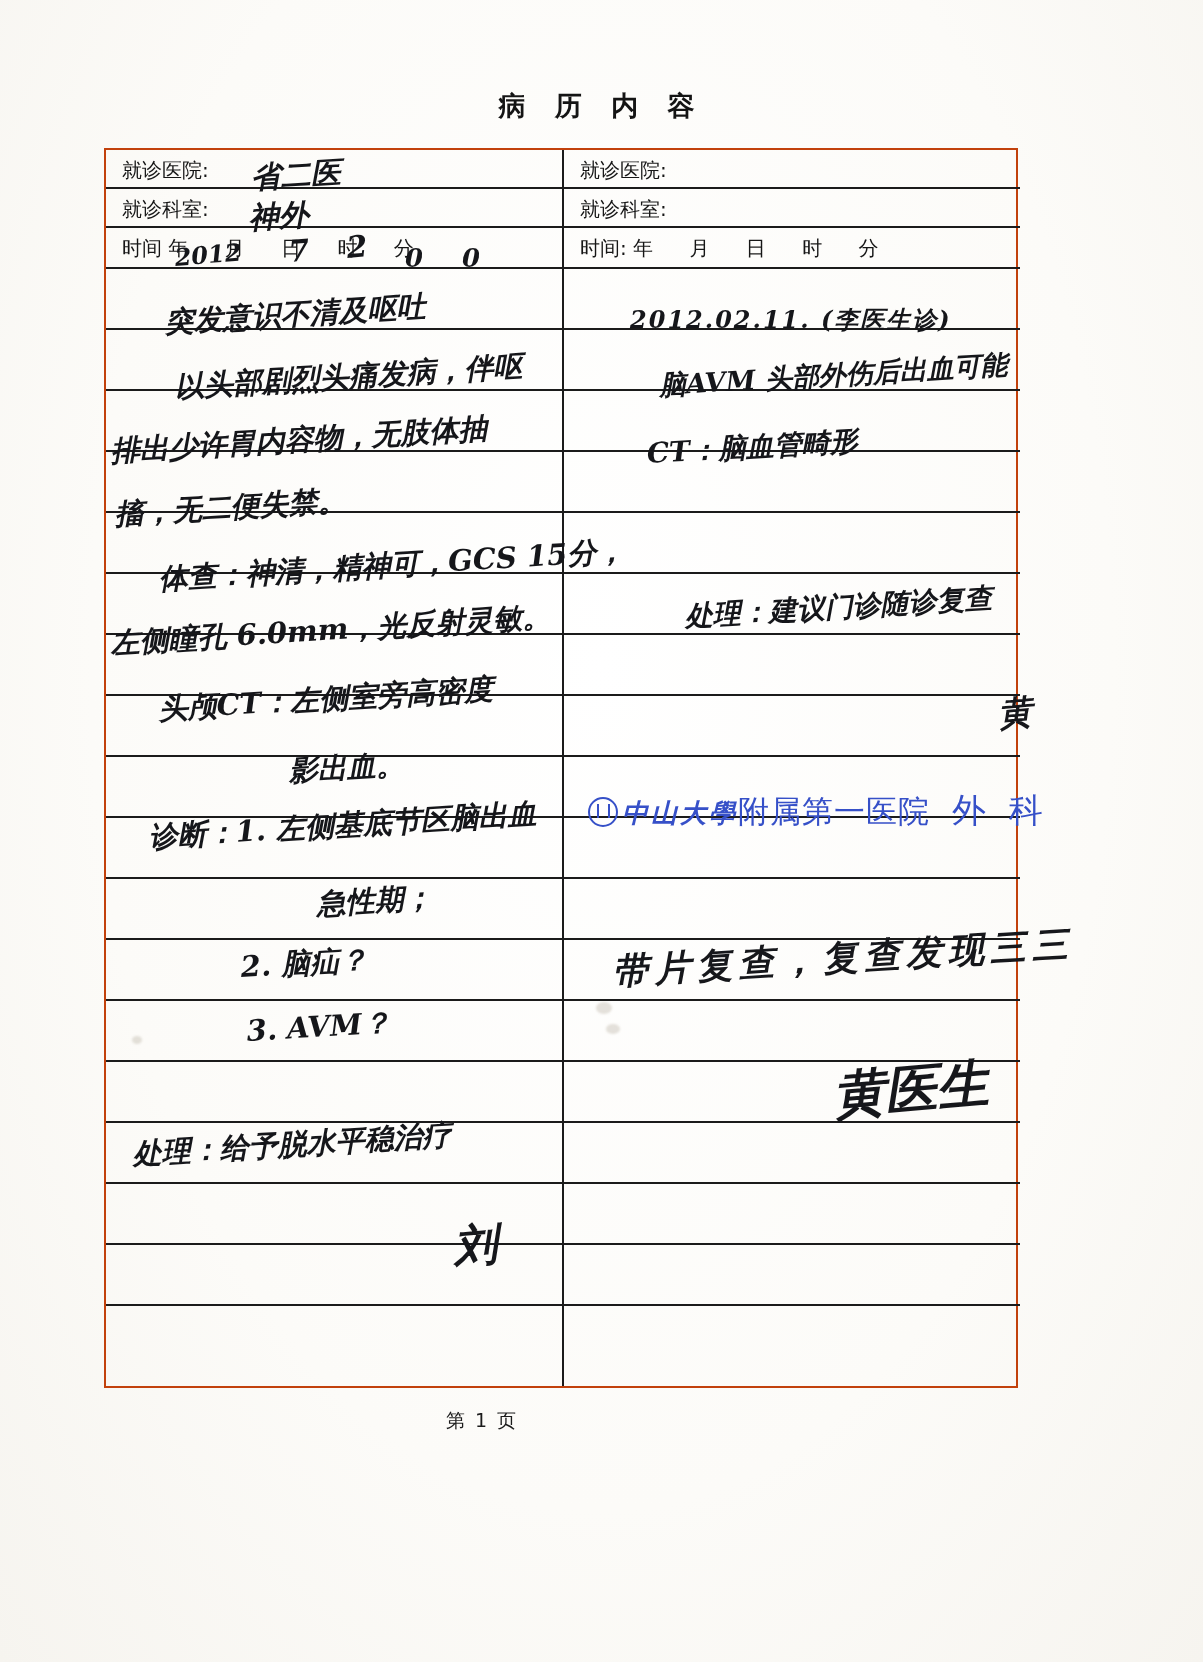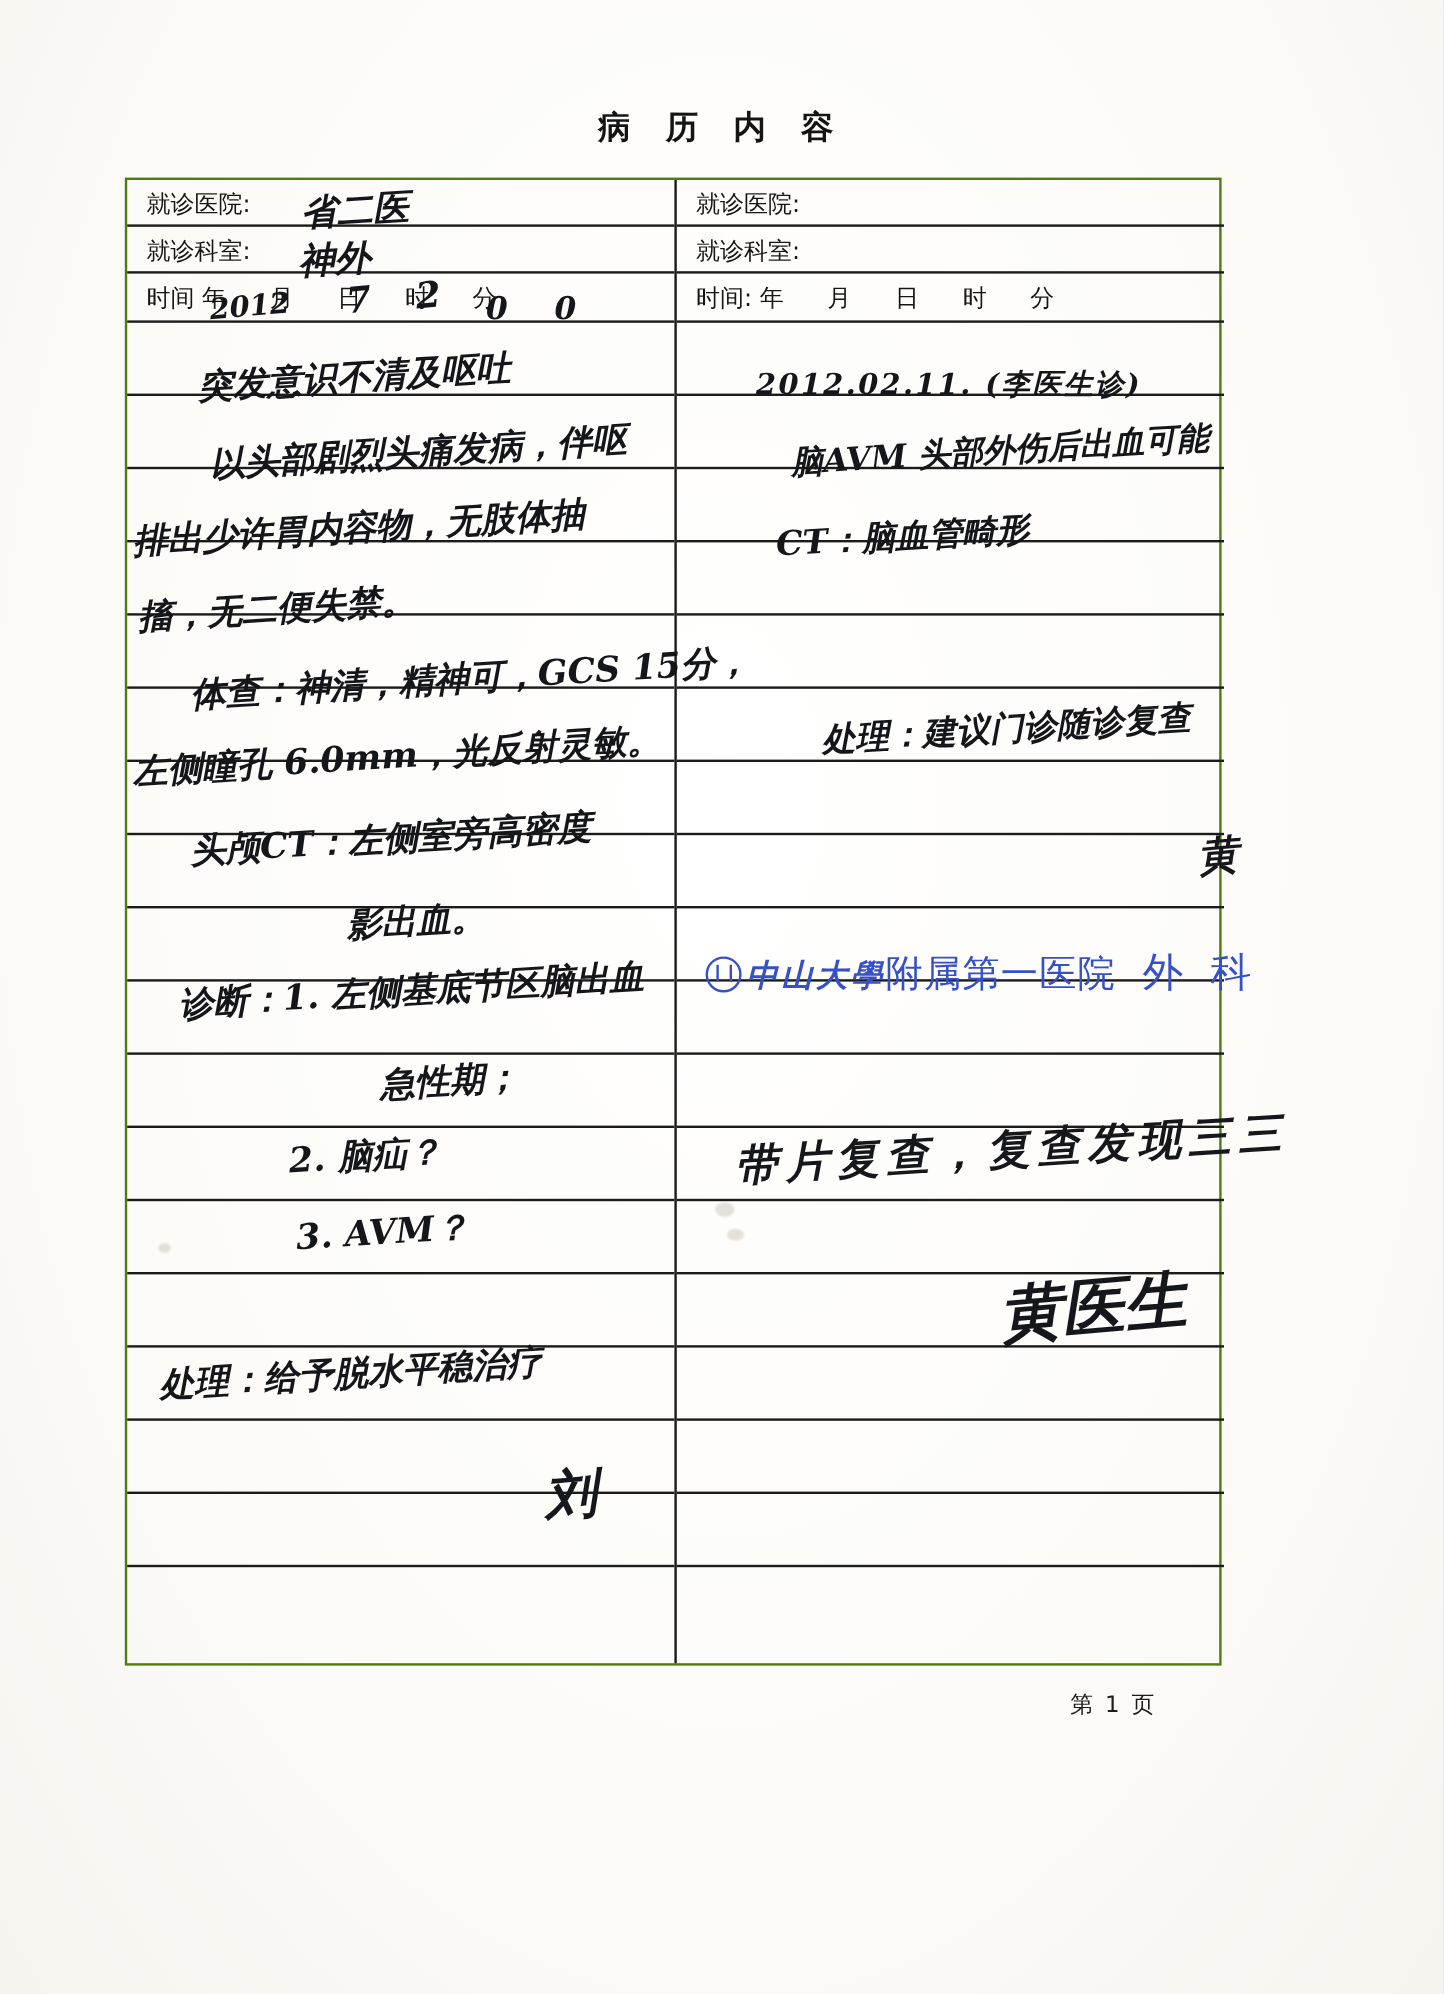--- a/index.html
+++ b/index.html
@@ -11,21 +11,21 @@
     width: 1203px;
     height: 1662px;
     position: relative;
     font-family: "DejaVu Sans", sans-serif;
     color: #111;
     overflow: hidden;
   }
   .page {
     position: absolute;
     inset: 0;
-    background: #7dd3fc;
+    background: #e5e5e5;
   }
   
   .paper-tone {
     position: absolute;
     inset: 0;
     background:
       radial-gradient(ellipse at 50% 40%, #ffffff 0%, #fcfbf8 60%, #f6f4ef 100%);
   }
   .page-title {
     position: absolute;
@@ -38,21 +38,21 @@
     letter-spacing: 10px;
     color: #141414;
     font-family: "DejaVu Sans", sans-serif;
   }
   .table-wrap {
     position: absolute;
     left: 104px;
     top: 148px;
     width: 914px;
     height: 1240px;
-    border: 2px solid #4d7c0f;
+    border: 2px solid #c2410c;
     box-sizing: border-box;
   }
   .col-divider {
     position: absolute;
     left: 456px;
     top: 0;
     width: 2px;
     height: 100%;
     background: #1b1b1b;
   }
@@ -89,21 +89,21 @@
     border-bottom: 2px solid #1b1b1b;
     position: relative;
   }
   .line-row:last-child { border-bottom: none; }
 
   .footer {
     position: absolute;
     left: 0;
     top: 1408px;
     width: 964px;
-    text-align: right;
+    text-align: center;
     font-size: 19px;
     color: #1b1b1b;
     letter-spacing: 2px;
   }
 
   
   .hand {
     position: absolute;
     font-family: "DejaVu Sans", sans-serif;
     color: #15161a;

